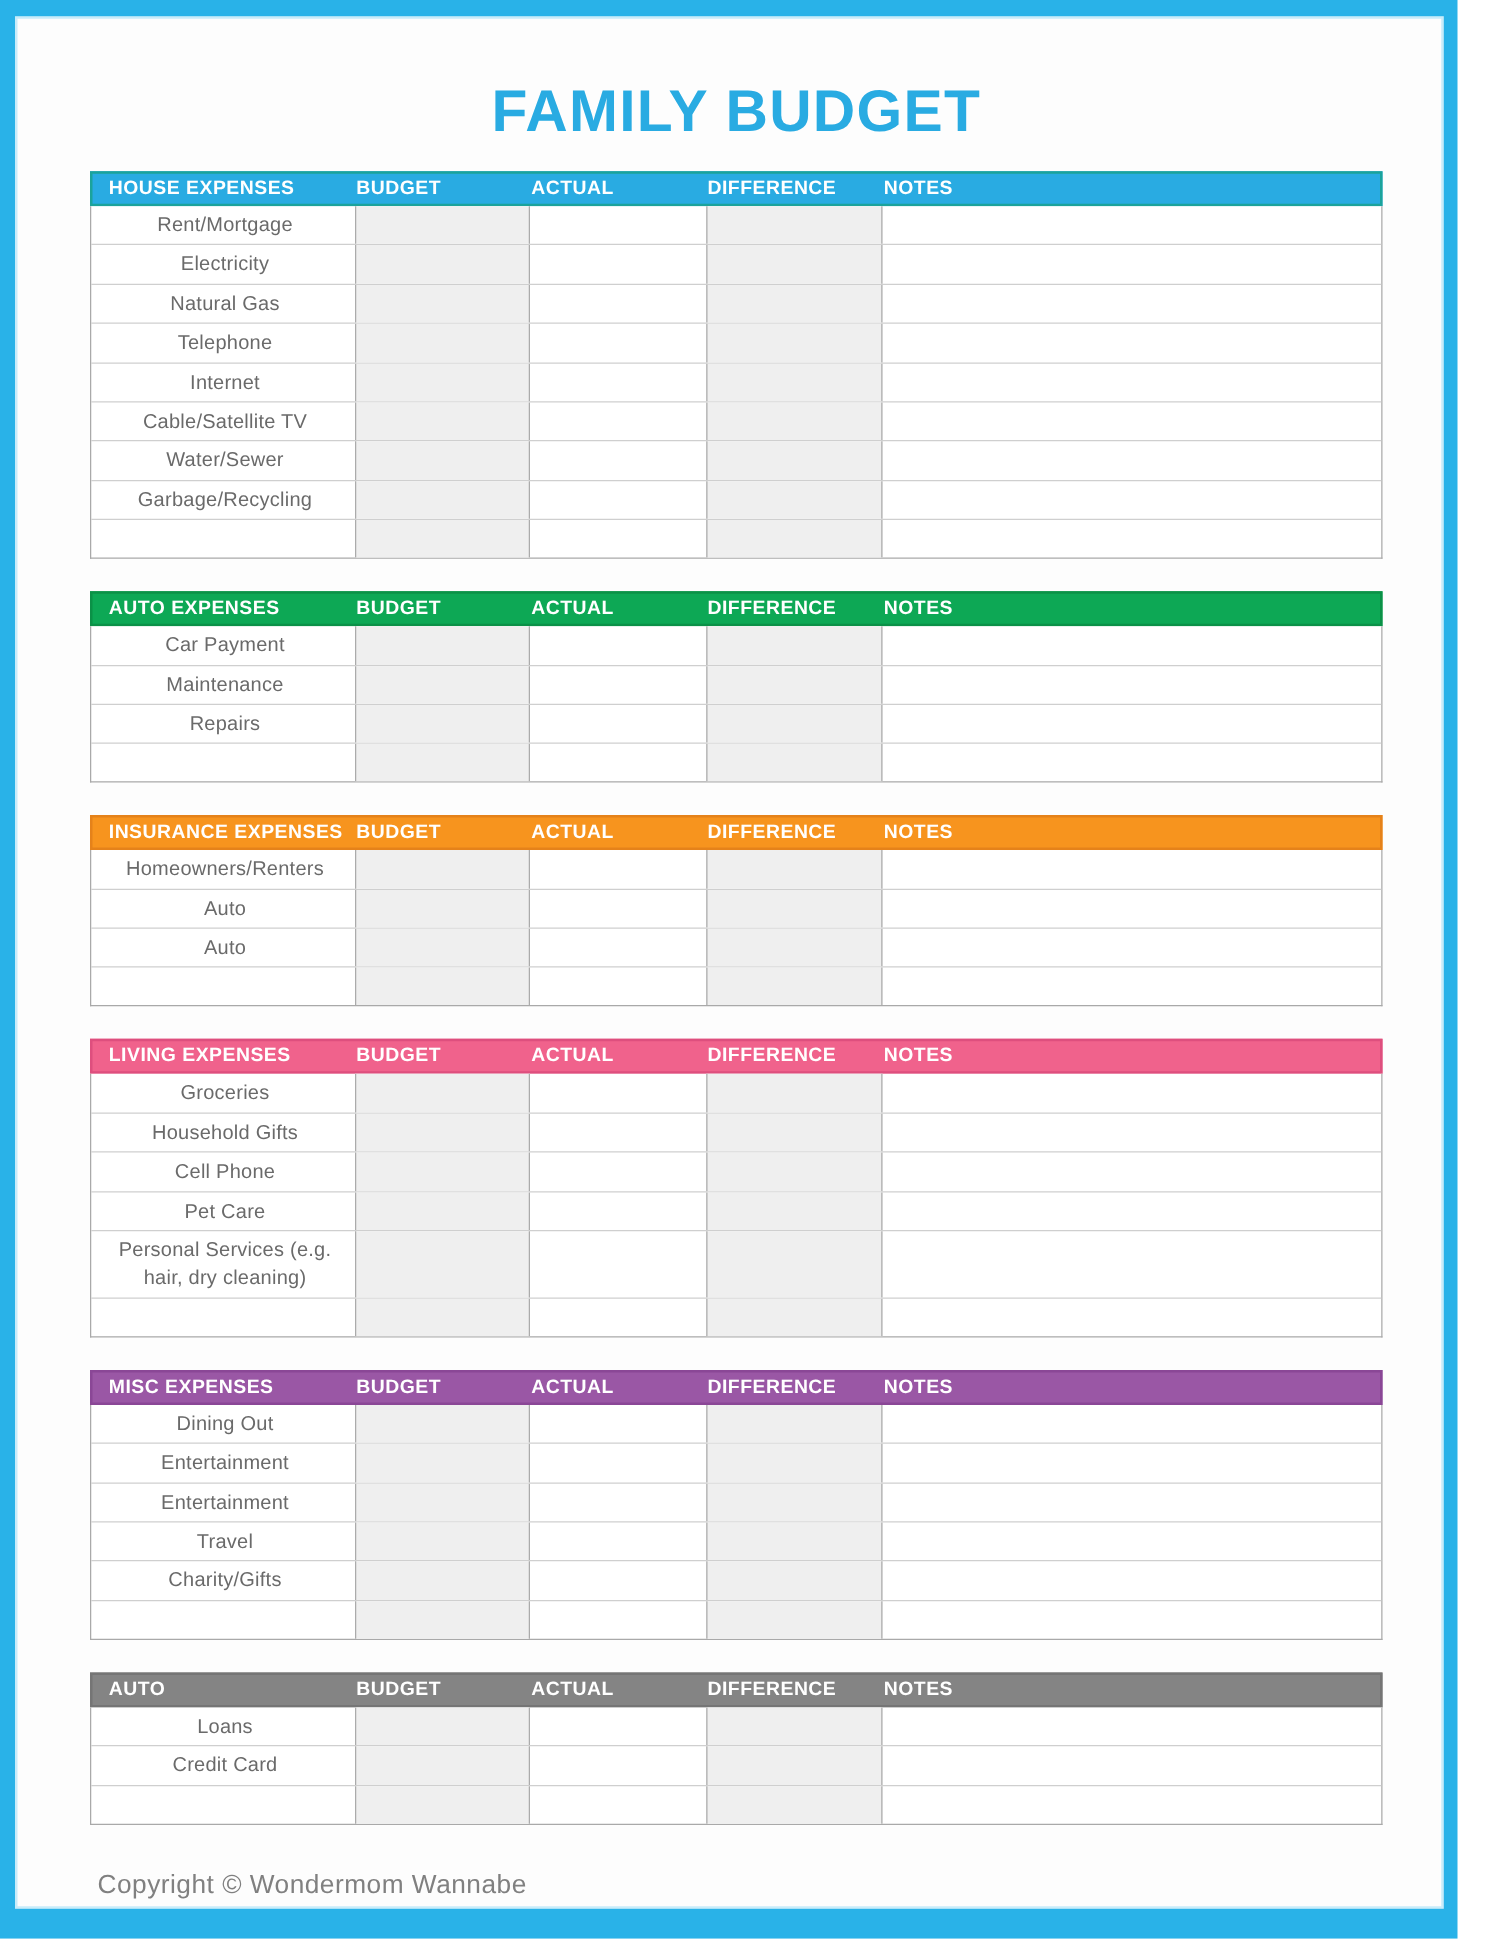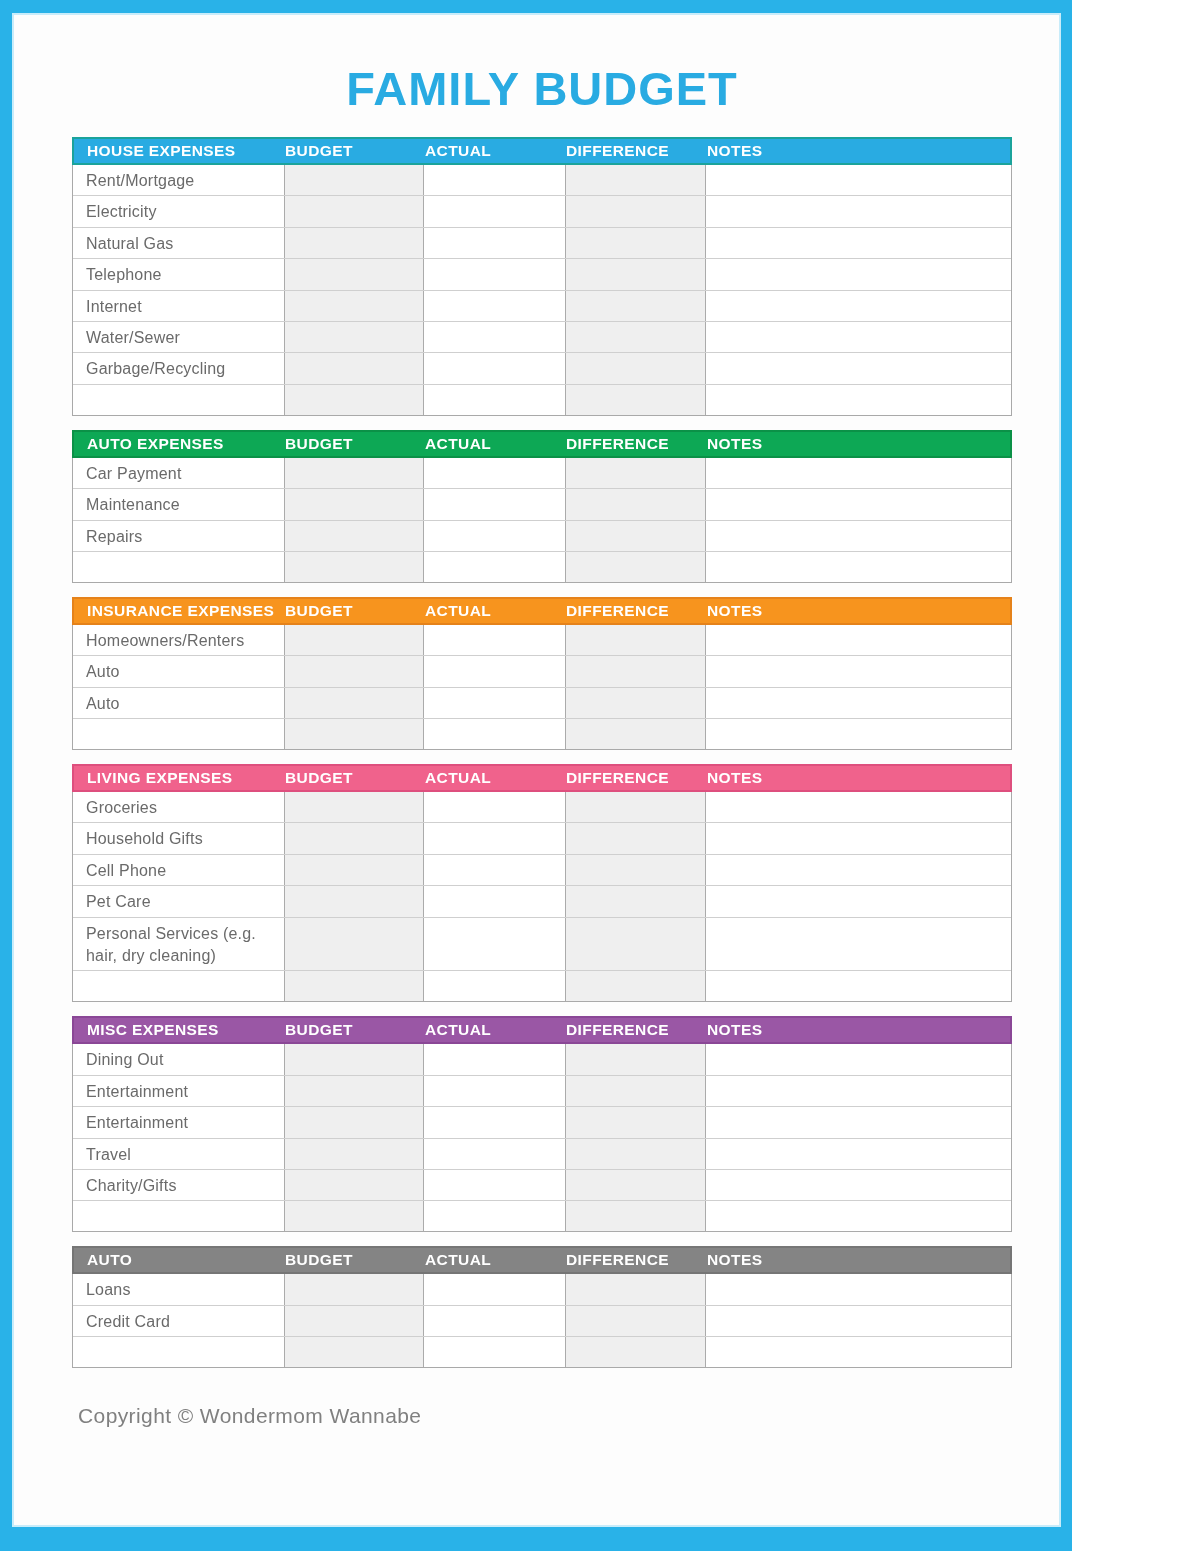--- a/index.html
+++ b/index.html
@@ -1,17 +1,17 @@
 <!DOCTYPE html>
 <html><head>
 <meta charset="utf-8">
 <style>
   html, body { margin: 0; padding: 0; background: #ffffff; }
   .page {
-    width: 1072px;
+    width: 1166px;
     height: 1551px;
     box-sizing: border-box;
     border-style: solid;
     border-color: #29B2E8;
     border-width: 13px 11px 24px 12px;
     background: #fdfdfd;
     box-shadow: inset 0 0 0 2px #c8ecfa;
     font-family: "Liberation Sans", sans-serif;
     overflow: hidden;
   }
@@ -19,21 +19,21 @@
 
   .page-title {
     margin: 48px 0 21px 0;
     text-align: center;
     font-size: 47px;
     font-weight: 800;
     letter-spacing: 1px;
     color: #29ABE2;
   }
 
-  .budget-section { margin-bottom: 14px; }
+  .budget-section { margin-bottom: 26px; }
 
   .sec-header {
     display: grid;
     grid-template-columns: 211px 140px 141px 141px 1fr;
     align-items: center;
     height: 28px;
     box-sizing: border-box;
     background: var(--hdr, #999);
     border: 2px solid var(--hdr-border, #777);
     color: #ffffff;
@@ -47,20 +47,21 @@
   .sec-body {
     border: 1px solid #a9a9a9;
     border-top: none;
     background: #ffffff;
   }
   .row {
     display: grid;
     grid-template-columns: 211px 140px 141px 141px 1fr;
     min-height: 28px;
     border-bottom: 1px solid #cfcfcf;
+    text-align: center;
   }
   .row:last-child { border-bottom: none; min-height: 30px; }
   .cell { box-sizing: border-box; }
   .cell.label {
     padding: 5px 10px 3px 13px;
     font-size: 16px;
     line-height: 1.4;
     color: #6a6a6a;
     letter-spacing: 0.2px;
   }
@@ -122,20 +123,27 @@
     <div class="cell notes"></div>
   </div>
             <div class="row">
     <div class="cell label">Internet</div>
     <div class="cell budget"></div>
     <div class="cell actual"></div>
     <div class="cell diff"></div>
     <div class="cell notes"></div>
   </div>
             <div class="row">
+    <div class="cell label">Cable/Satellite TV</div>
+    <div class="cell budget"></div>
+    <div class="cell actual"></div>
+    <div class="cell diff"></div>
+    <div class="cell notes"></div>
+  </div>
+            <div class="row">
     <div class="cell label">Water/Sewer</div>
     <div class="cell budget"></div>
     <div class="cell actual"></div>
     <div class="cell diff"></div>
     <div class="cell notes"></div>
   </div>
             <div class="row">
     <div class="cell label">Garbage/Recycling</div>
     <div class="cell budget"></div>
     <div class="cell actual"></div>

